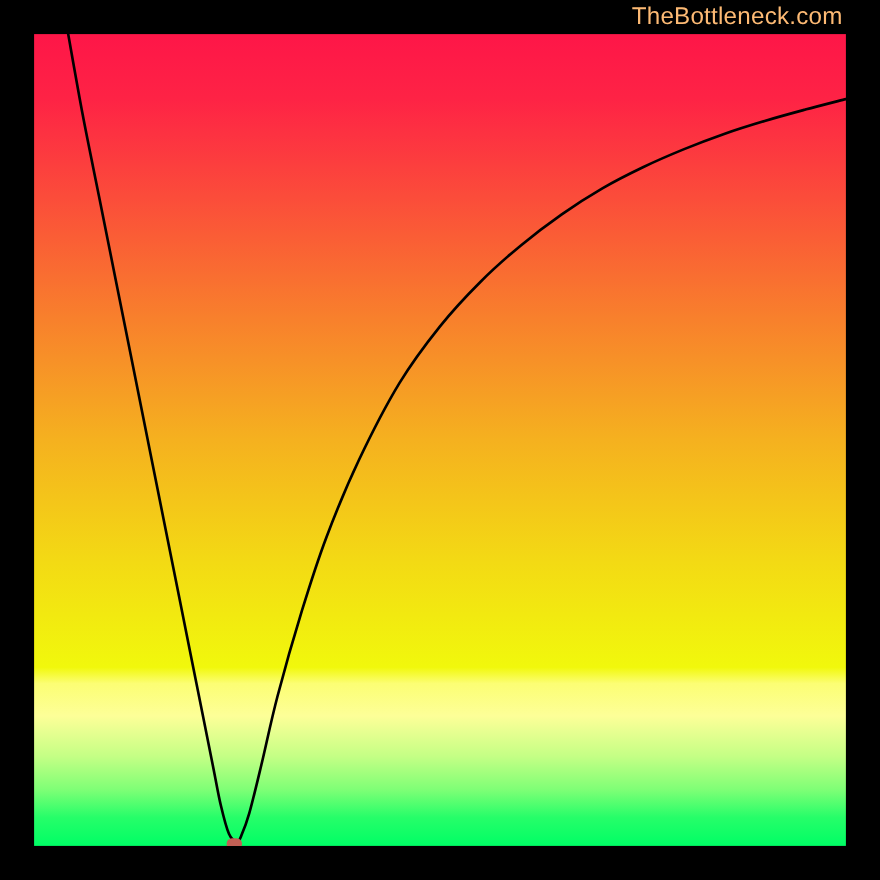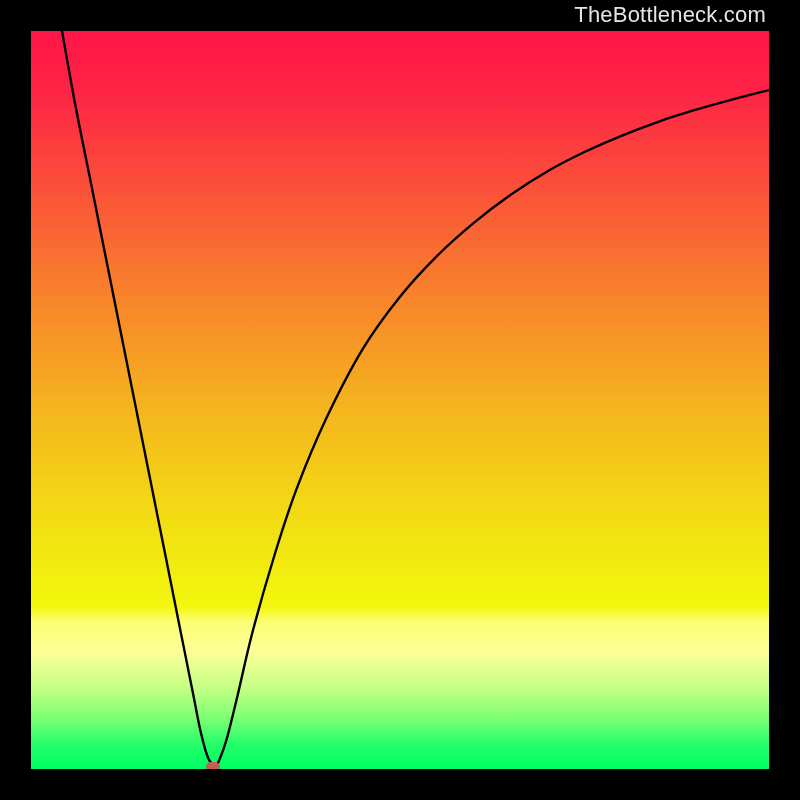--- a/index.html
+++ b/index.html
@@ -18,21 +18,21 @@
     width: 738px;
     height: 738px;
     overflow: hidden;
   }
   .watermark {
     position: absolute;
     top: 2px;
     right: 34px;
     font-size: 22px;
     font-weight: 500;
-    color: #e5e5e5;
+    color: #fdba74;
     letter-spacing: 0.2px;
     z-index: 10;
   }
   .gradient-bg {
     position: absolute;
     inset: 0;
   }
   .curve-layer {
     position: absolute;
     inset: 0;

